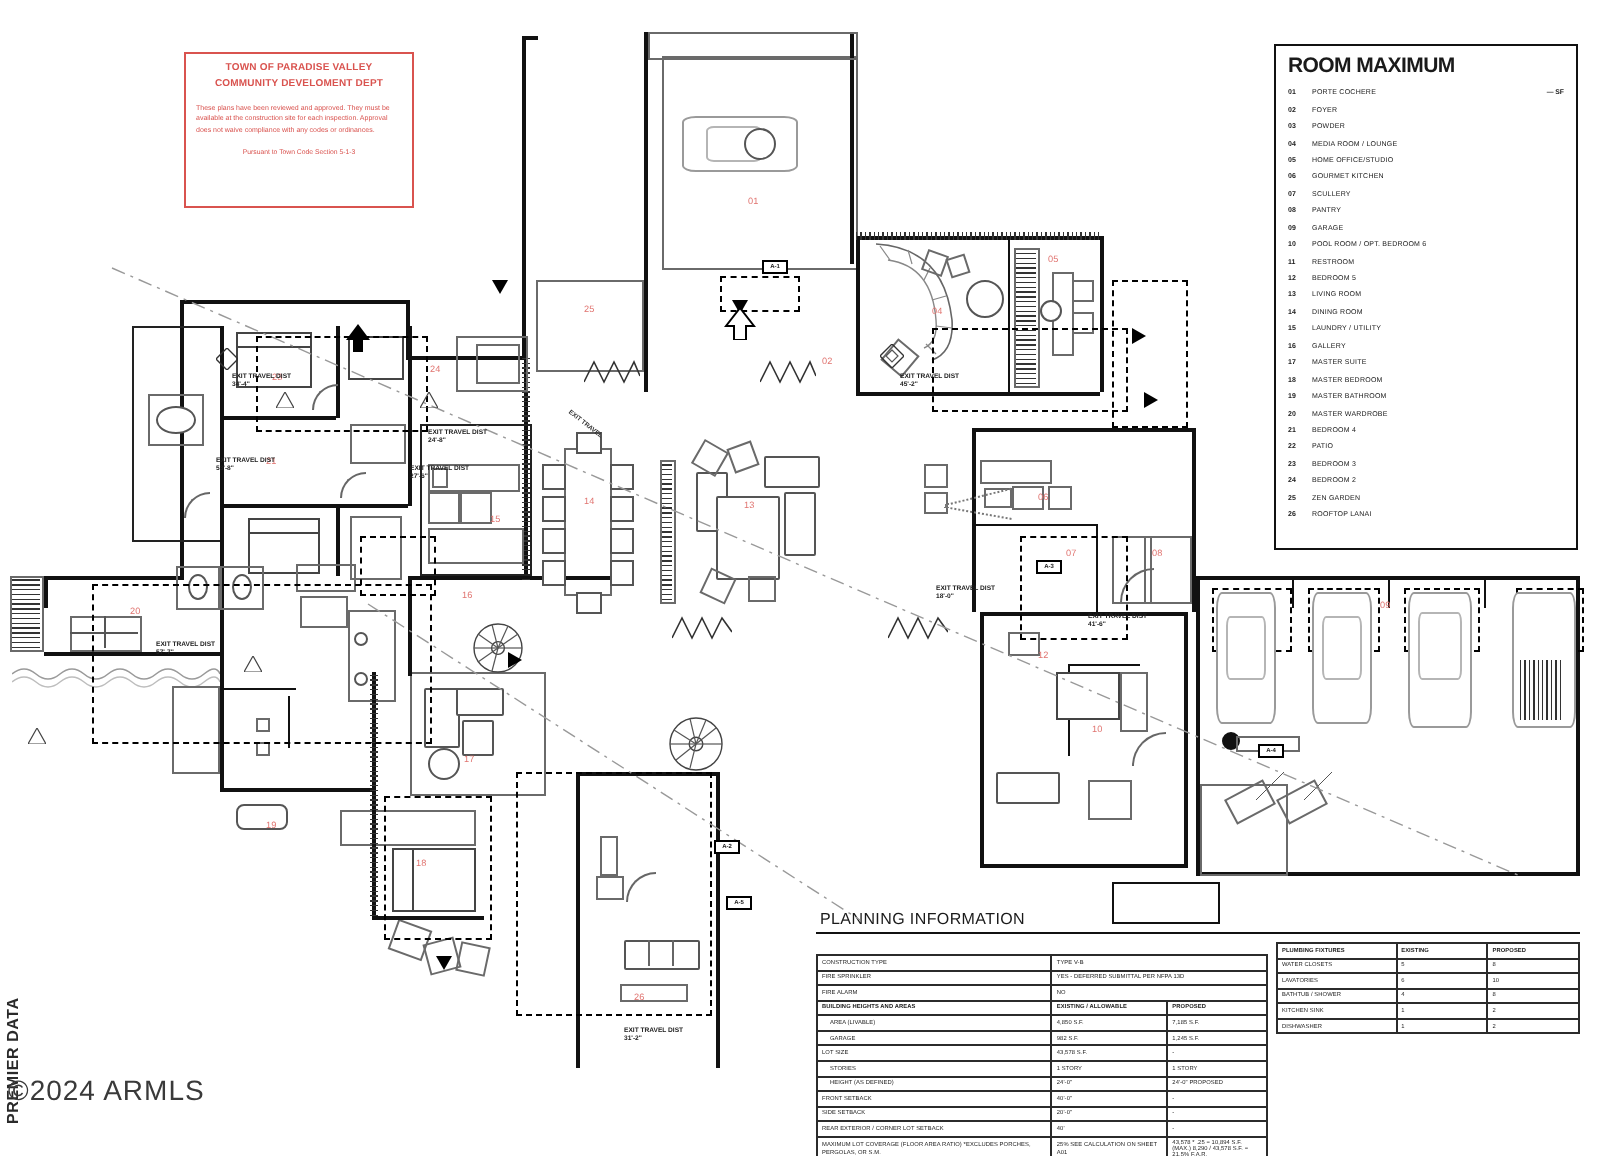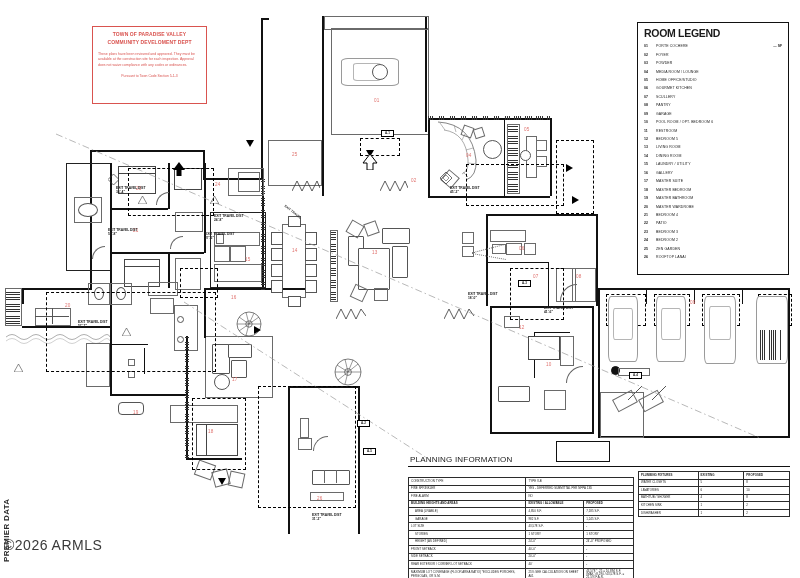--- a/index.html
+++ b/index.html
@@ -92,21 +92,21 @@
 <div class="sheet">
 
   <div id="stamp">
     <div class="t1">TOWN OF PARADISE VALLEY</div>
     <div class="t1">COMMUNITY DEVELOMENT DEPT</div>
     <div class="body">These plans have been reviewed and approved. They must be available at the construction site for each inspection.   Approval does not waive compliance with any codes or ordinances.</div>
     <div class="foot">Pursuant to Town Code Section 5-1-3</div>
   </div>
 
   <div id="legend">
-    <h2>ROOM LEGEND</h2>
+    <h2>ROOM MAXIMUM</h2>
     <div id="legend-rows">
         <div class="lrow">
           <span class="lnum">01</span>
           <span class="llab">PORTE COCHERE</span>
           <span class="lext">— SF</span>
         </div>
         <div class="lrow">
           <span class="lnum">02</span>
           <span class="llab">FOYER</span>
         </div>
@@ -319,21 +319,21 @@
         </tr>
         <tr>
           <td>DISHWASHER</td>
           <td>1</td>
           <td>2</td>
         </tr>
       </tbody>
   </table>
 
   <div id="wm-v">PREMIER DATA</div>
-  <div id="wm">©<span>2026 ARMLS</span></div>
+  <div id="wm">©<span>2024 ARMLS</span></div>
 
   <div id="plan-graphics">
 
     <div class="wall" style="left:22px;top:288px;width:2px;height:16px;"></div>
     <div class="wall" style="left:22px;top:288px;width:70px;height:2px;"></div>
     <div class="wall" style="left:90px;top:150px;width:2px;height:140px;"></div>
     <div class="wall" style="left:90px;top:150px;width:115px;height:2px;"></div>
     <div class="wall" style="left:203px;top:150px;width:2px;height:30px;"></div>
     <div class="wall" style="left:203px;top:178px;width:60px;height:2px;"></div>
     <div class="wall" style="left:261px;top:18px;width:2px;height:162px;"></div>

